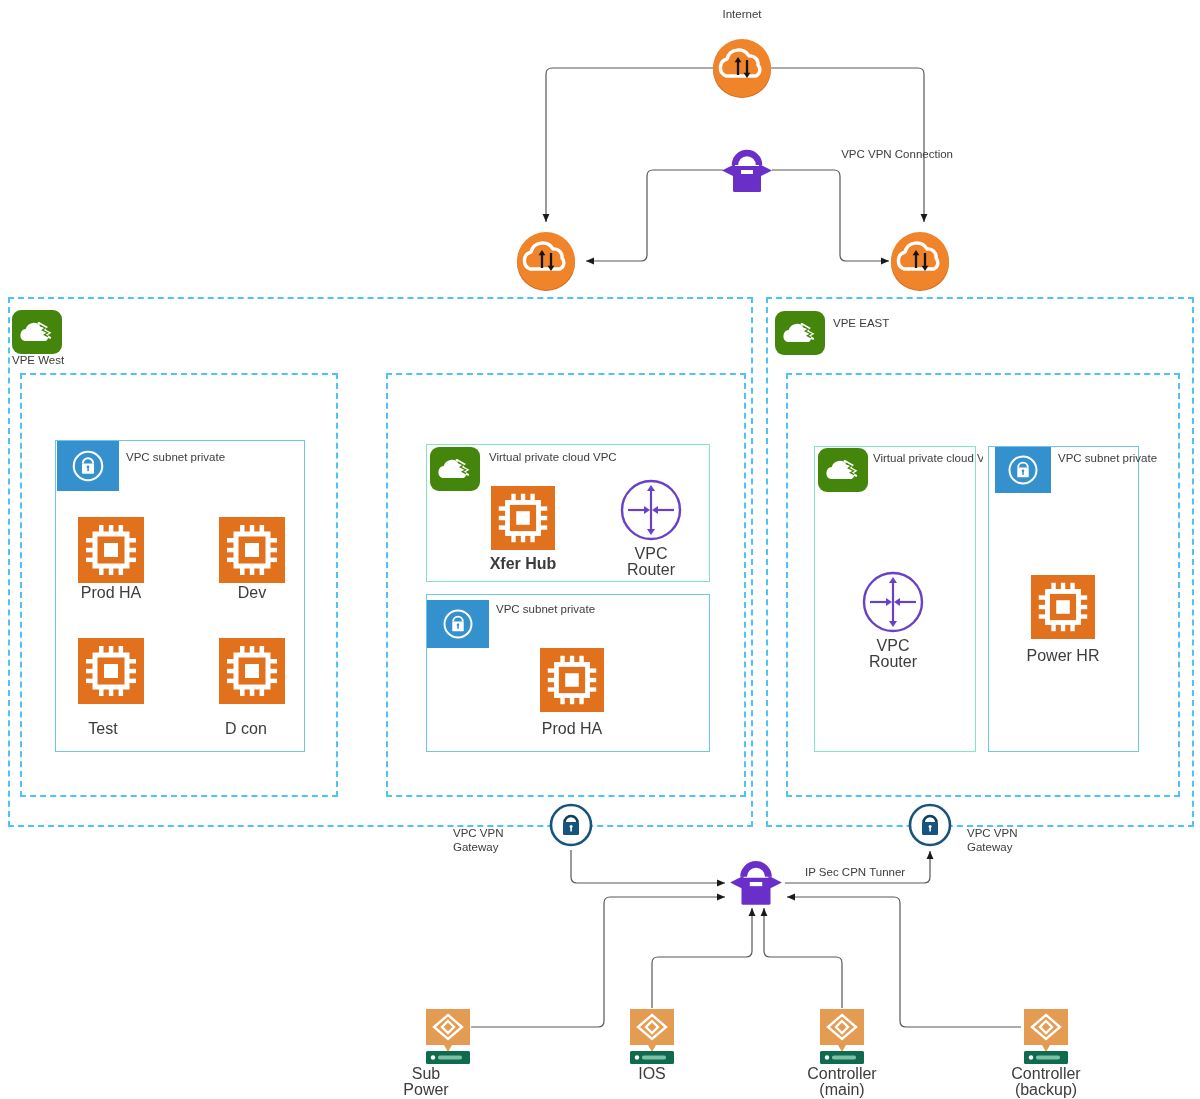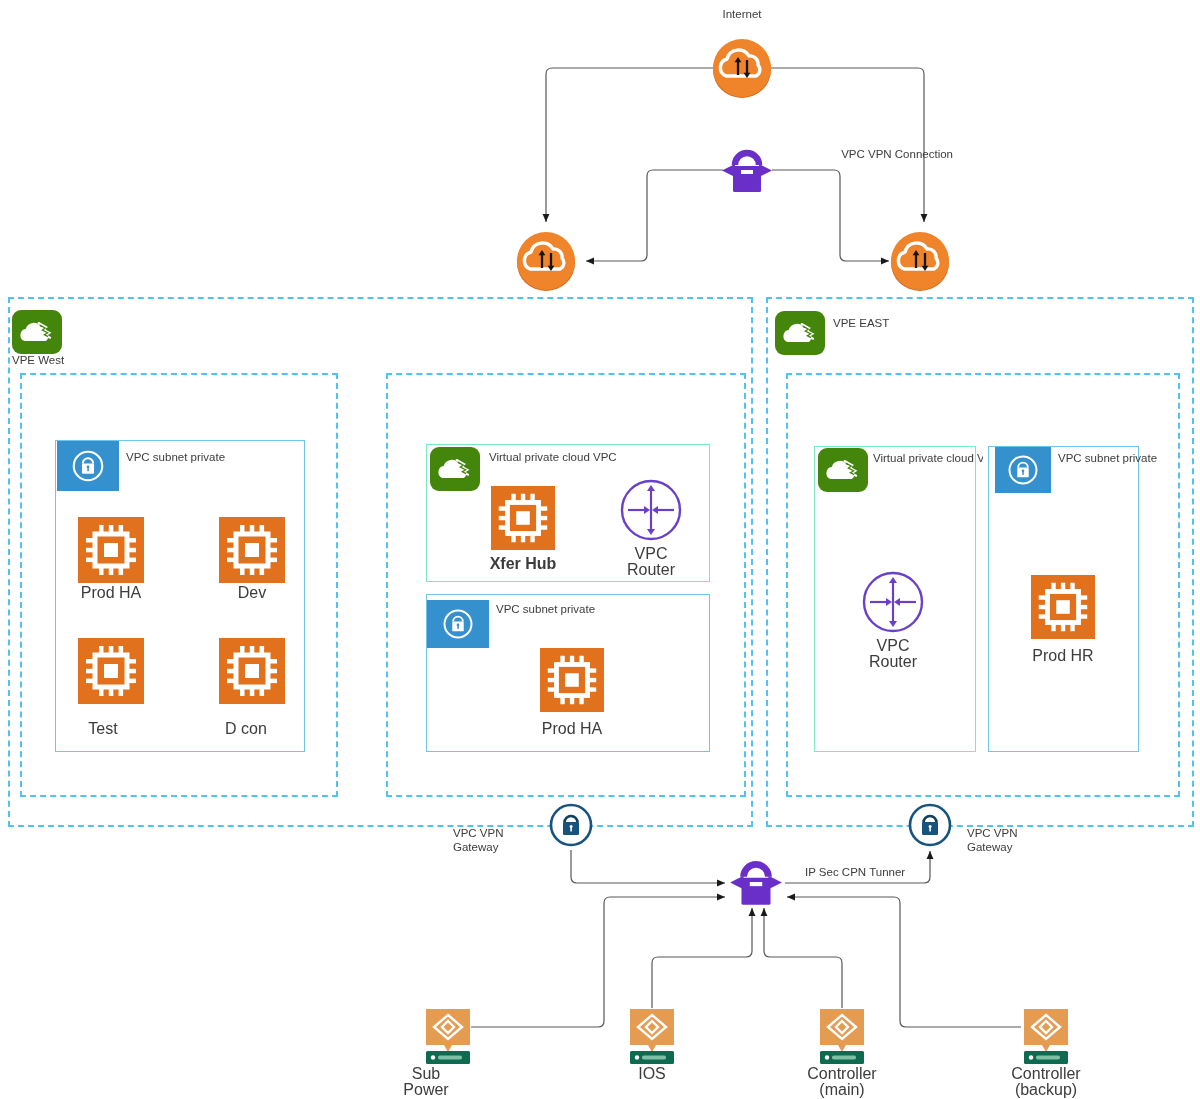--- a/index.html
+++ b/index.html
@@ -439,21 +439,21 @@
           <rect x="40.6" y="50" width="4.5" height="8"></rect>
         <rect x="8" y="21" width="8" height="4.5"></rect>
           <rect x="8" y="30.8" width="8" height="4.5"></rect>
           <rect x="8" y="40.6" width="8" height="4.5"></rect>
         <rect x="50" y="21" width="8" height="4.5"></rect>
           <rect x="50" y="30.8" width="8" height="4.5"></rect>
           <rect x="50" y="40.6" width="8" height="4.5"></rect>
       </g>
     </svg>
   </div>
-  <div class="node-label" style="left:1013px;top:648px;width:100px;">Prod HR</div>
+  <div class="node-label" style="left:1013px;top:648px;width:100px;">Power HR</div>
 
   <div class="abs" style="left:549px;top:803px;width:44px;height:44px;">
     <svg viewBox="0 0 44 44" width="44" height="44">
       <circle cx="22" cy="22" r="20" fill="#ffffff" stroke="#16537e" stroke-width="2.6"></circle>
       <path d="M15.5 19.5 a6.5 6.5 0 0 1 13 0" fill="none" stroke="#0d3f5e" stroke-width="2.6"></path>
       <rect x="14" y="19" width="16" height="13" rx="1.2" fill="#16537e"></rect>
       <rect x="21.3" y="23.5" width="1.6" height="5" fill="#ffffff"></rect>
       <circle cx="22.1" cy="23.5" r="1.5" fill="#ffffff"></circle>
     </svg>
   </div>

